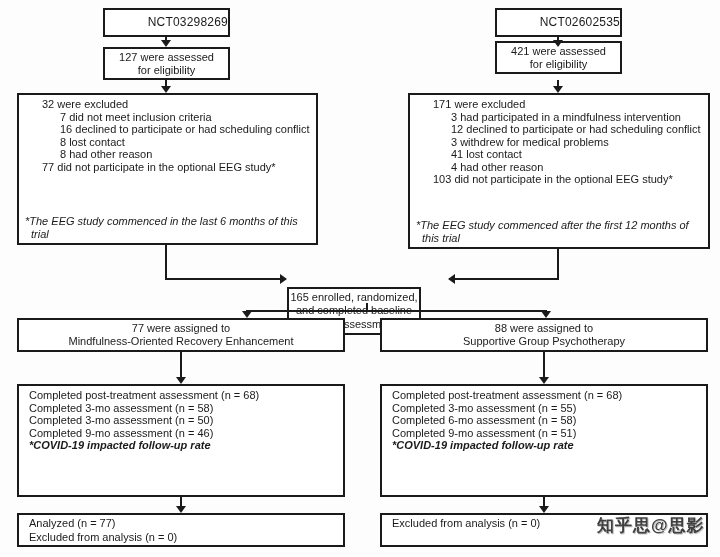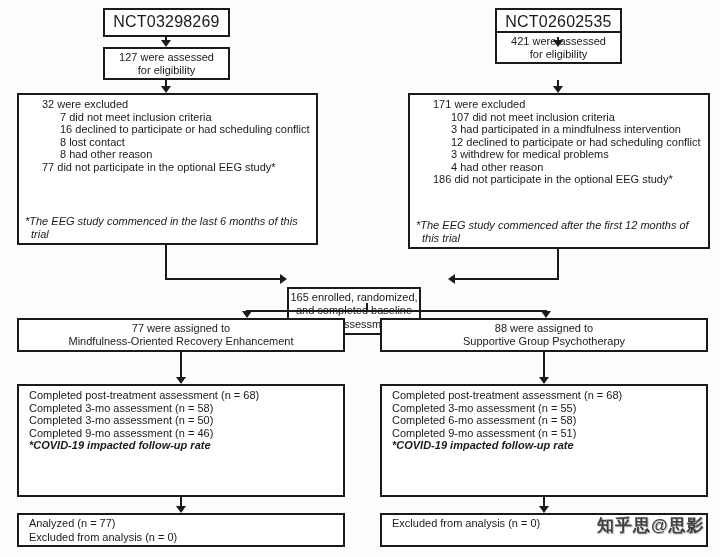--- a/index.html
+++ b/index.html
@@ -21,21 +21,21 @@
     color: #1a1a1a;
   }
   .center-text {
     display: flex;
     flex-direction: column;
     align-items: center;
     justify-content: center;
     text-align: center;
   }
   .left-text { padding: 3px 5px 3px 23px; }
-  .trial-id { font-size: 16px; letter-spacing: 0.2px; }
+  .trial-id { font-size: 12px; letter-spacing: 0.2px; align-items: flex-end; }
   .reason-line { padding-left: 18px; }
   .note {
     position: absolute;
     left: 6px;
     right: 8px;
     bottom: 3px;
     font-style: italic;
     padding-left: 6px;
     text-indent: -6px;
   }
@@ -94,33 +94,33 @@
     <div class="reason-line">8 lost contact</div>
     <div class="reason-line">8 had other reason</div>
     <div>77 did not participate in the optional EEG study*</div>
     <div class="note">*The EEG study commenced in the last 6 months of this trial</div>
   </div>
 
   <div class="box center-text trial-id" style="left:495px; top:8px; width:127px; height:29px;">
     <span>NCT02602535</span>
   </div>
 
-  <div class="box center-text" style="left:495px; top:31px; width:127px; height:33px;">
+  <div class="box center-text" style="left:495px; top:41px; width:127px; height:33px;">
     <span>421 were assessed</span>
     <span>for eligibility</span>
   </div>
 
   <div class="box left-text" style="left:408px; top:93px; width:302px; height:156px;">
     <div>171 were excluded</div>
-    <div class="reason-line">107 did not meet inclusion criteria</div>
     <div class="reason-line">3 had participated in a mindfulness intervention</div>
     <div class="reason-line">12 declined to participate or had scheduling conflict</div>
     <div class="reason-line">3 withdrew for medical problems</div>
+    <div class="reason-line">41 lost contact</div>
     <div class="reason-line">4 had other reason</div>
-    <div>186 did not participate in the optional EEG study*</div>
+    <div>103 did not participate in the optional EEG study*</div>
     <div class="note">*The EEG study commenced after the first 12 months of this trial</div>
   </div>
 
   <div class="box center-text" style="left:287px; top:252px; width:134px; height:48px; line-height:13.5px;margin-top:35px;">
     <span>165 enrolled, randomized,</span>
     <span>and completed baseline</span>
     <span>EEG assessment</span>
   </div>
 
   <div class="box center-text" style="left:17px; top:318px; width:328px; height:34px; line-height:13px;">

